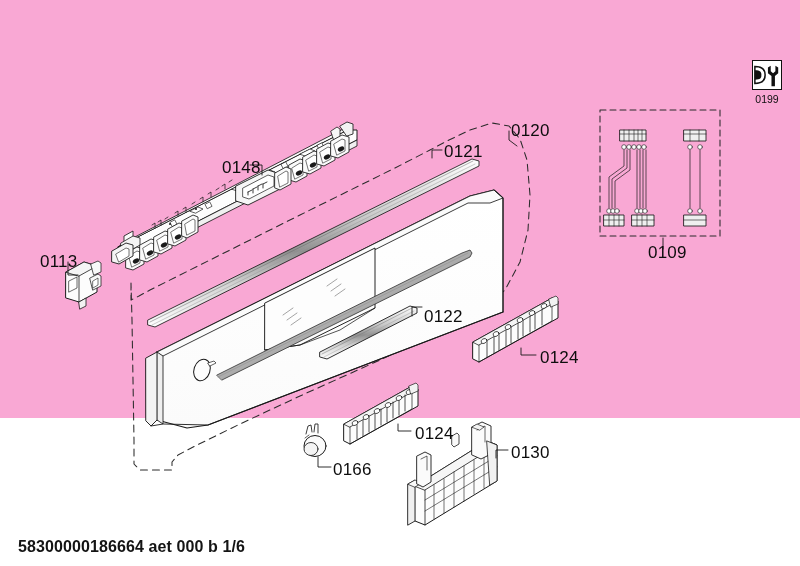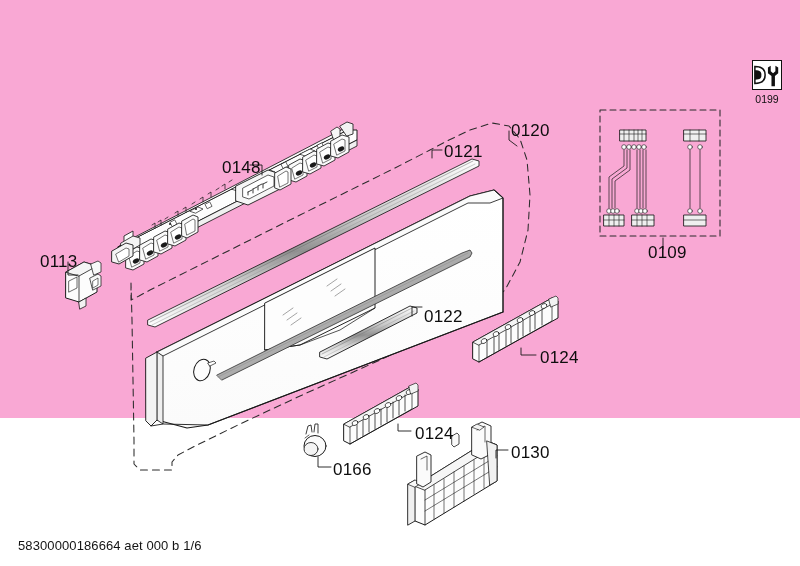--- a/index.html
+++ b/index.html
@@ -26,25 +26,26 @@
   #drawing {
     position: absolute;
     left: 0; top: 0;
     width: 800px;
     height: 566px;
   }
   .footer-text {
     position: absolute;
     left: 18px;
     top: 538px;
-    font-size: 13px;
+    font-size: 16px;
     letter-spacing: 0.1px;
     color: #141414;
     white-space: nowrap;
     font-family: "Liberation Sans", sans-serif;
+    font-weight: bold;
   }
   .lbl {
     position: absolute;
     font-size: 17px;
     color: #0d0d0d;
     white-space: nowrap;
     font-family: "Liberation Sans", sans-serif;
     letter-spacing: 0.2px;
   }
   .tool-badge {

